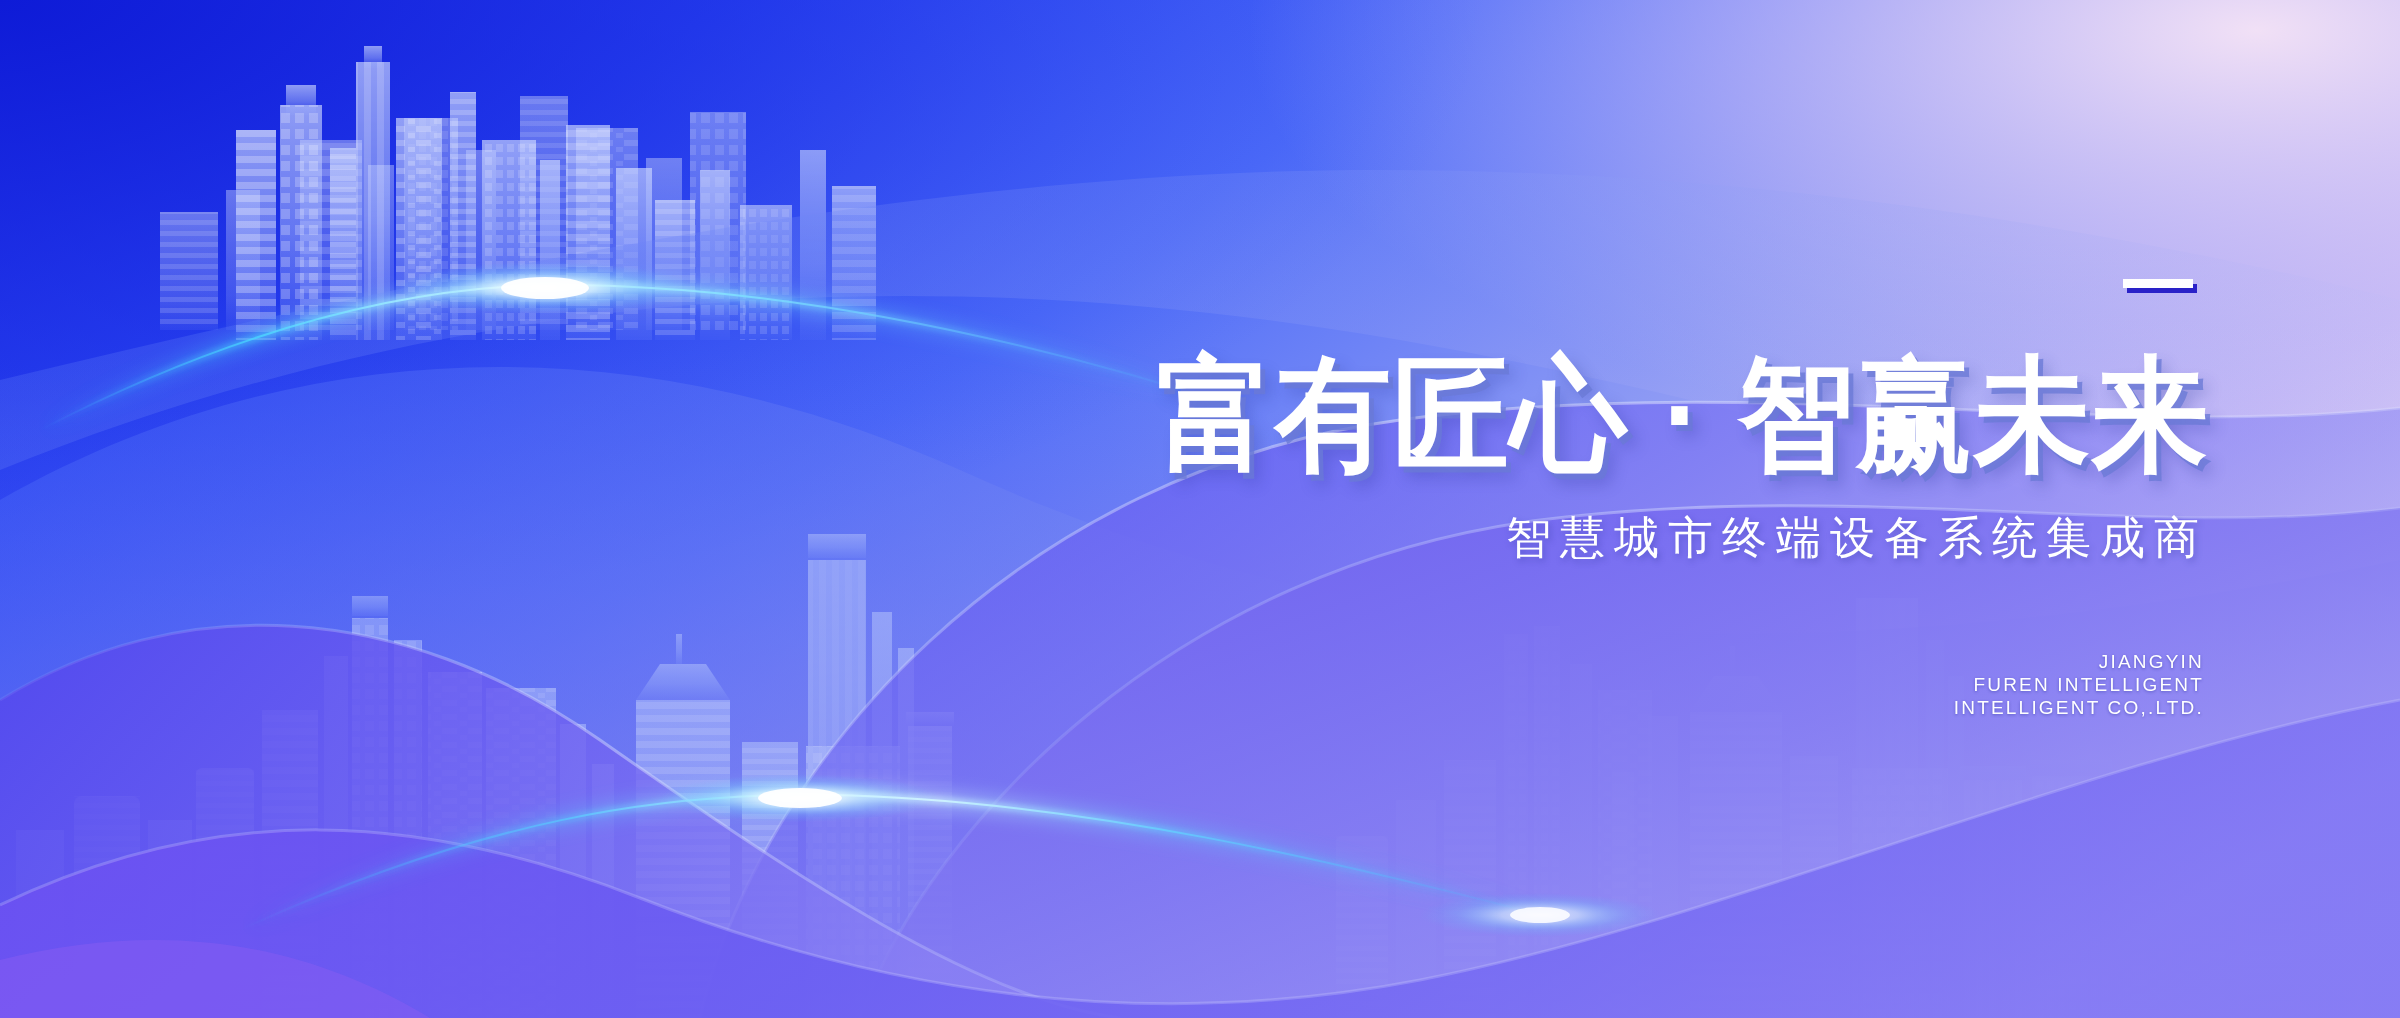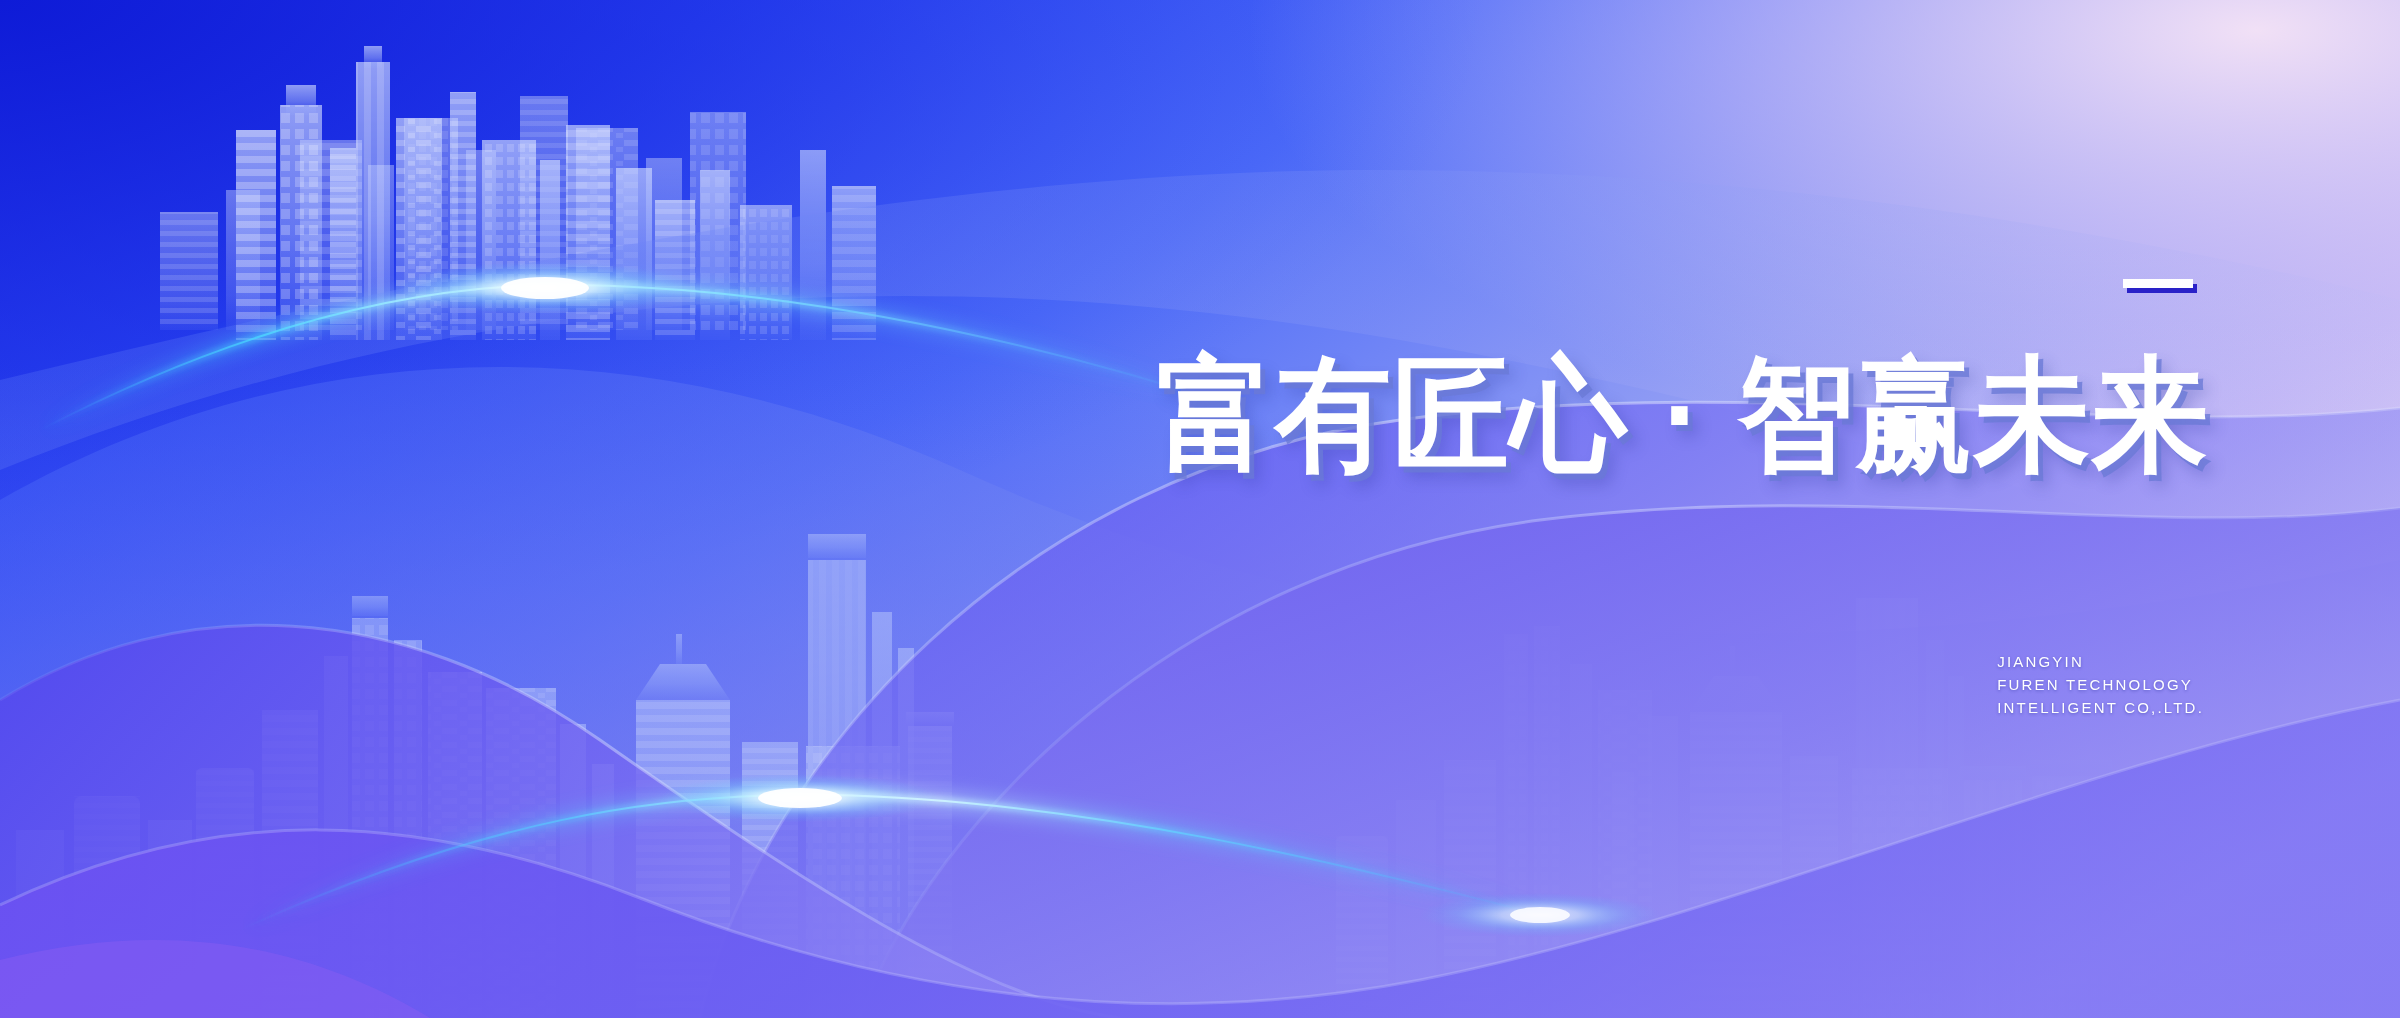--- a/index.html
+++ b/index.html
@@ -67,23 +67,23 @@
     font-weight: 400;
     letter-spacing: 9px;
     color: #ffffff;
     white-space: nowrap;
     text-shadow: 2px 3px 6px rgba(40,50,150,0.35);
   }
   #company-en {
     position: absolute;
     right: 196px;
     top: 650px;
-    text-align: left;
+    text-align: right;
     color: #ffffff;
-    font-size: 15px;
+    font-size: 19px;
     line-height: 23px;
     letter-spacing: 2.2px;
     white-space: nowrap;
     text-shadow: 0 1px 3px rgba(30,40,140,0.45);
   }
   #company-en .en-line { display: block; }
 </style>
 </head>
 <body>
 
@@ -450,22 +450,23 @@
       <ellipse cx="1540" cy="915" rx="30" ry="8" fill="#ffffff" opacity="0.85"></ellipse>
     </g>
   </svg>
 
   <div id="text-block">
 
     <div id="dash-mark"></div>
 
     <div id="main-title">富有匠心 · 智赢未来</div>
 
+    <div id="subtitle">智慧城市终端设备系统集成商</div>
 
     <div id="company-en">
       <span class="en-line">JIANGYIN</span>
-      <span class="en-line">FUREN TECHNOLOGY</span>
+      <span class="en-line">FUREN INTELLIGENT</span>
       <span class="en-line">INTELLIGENT CO,.LTD.</span>
     </div>
 
   </div>
 
 </div>
 
 </body></html>

